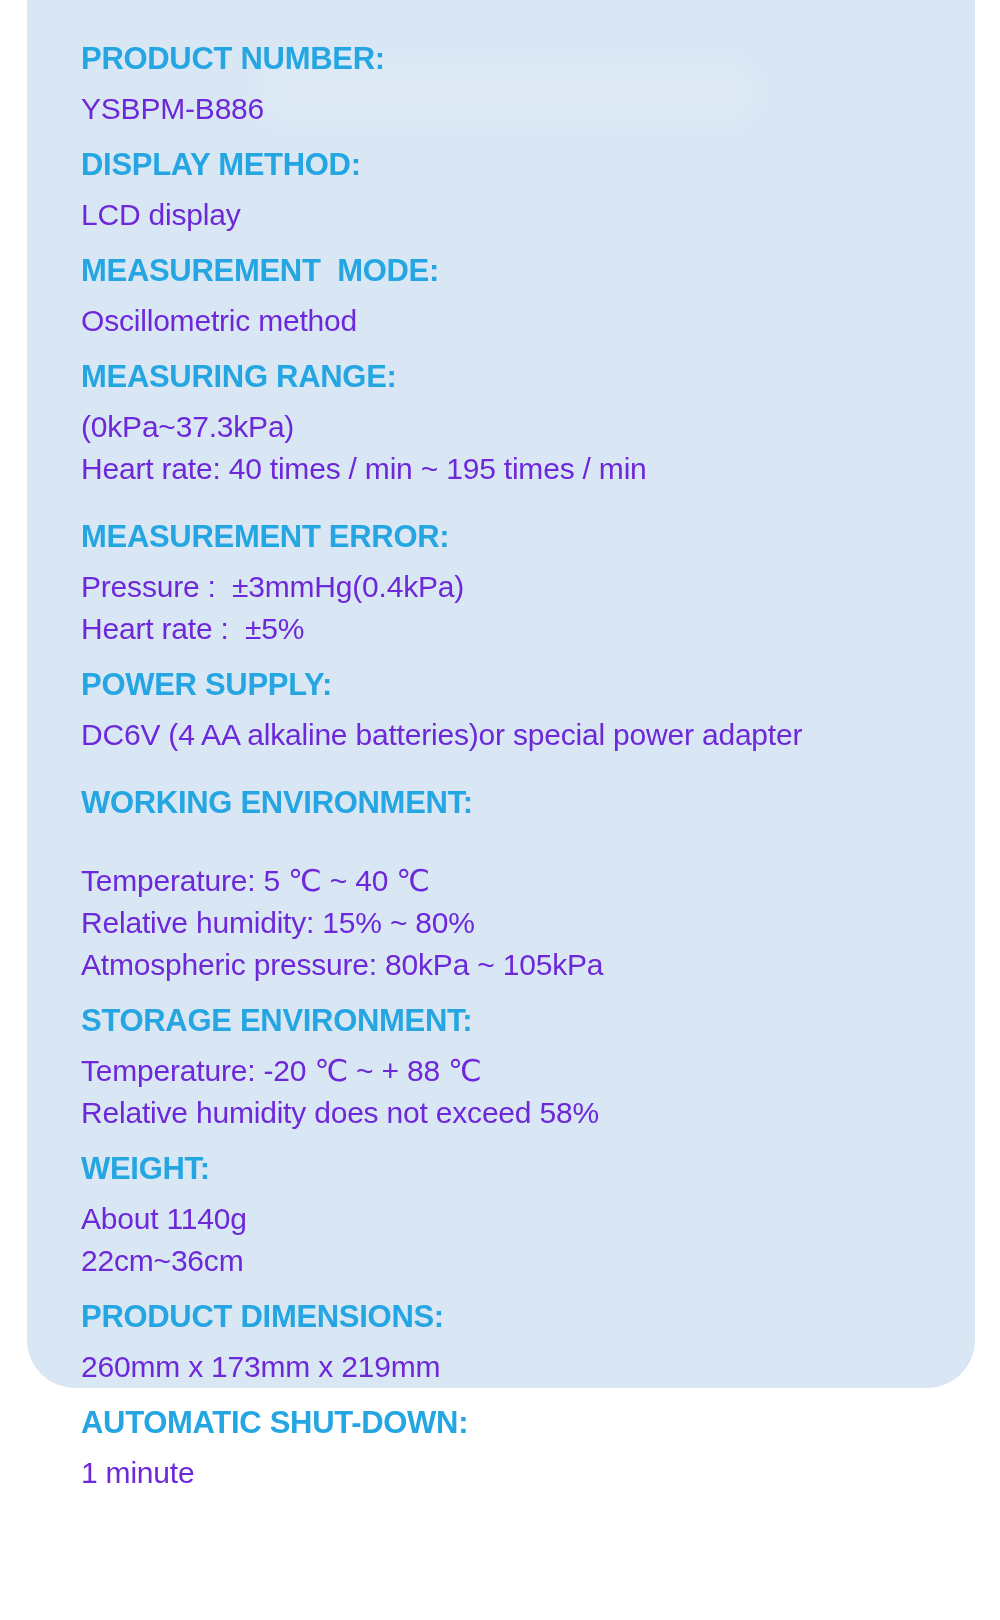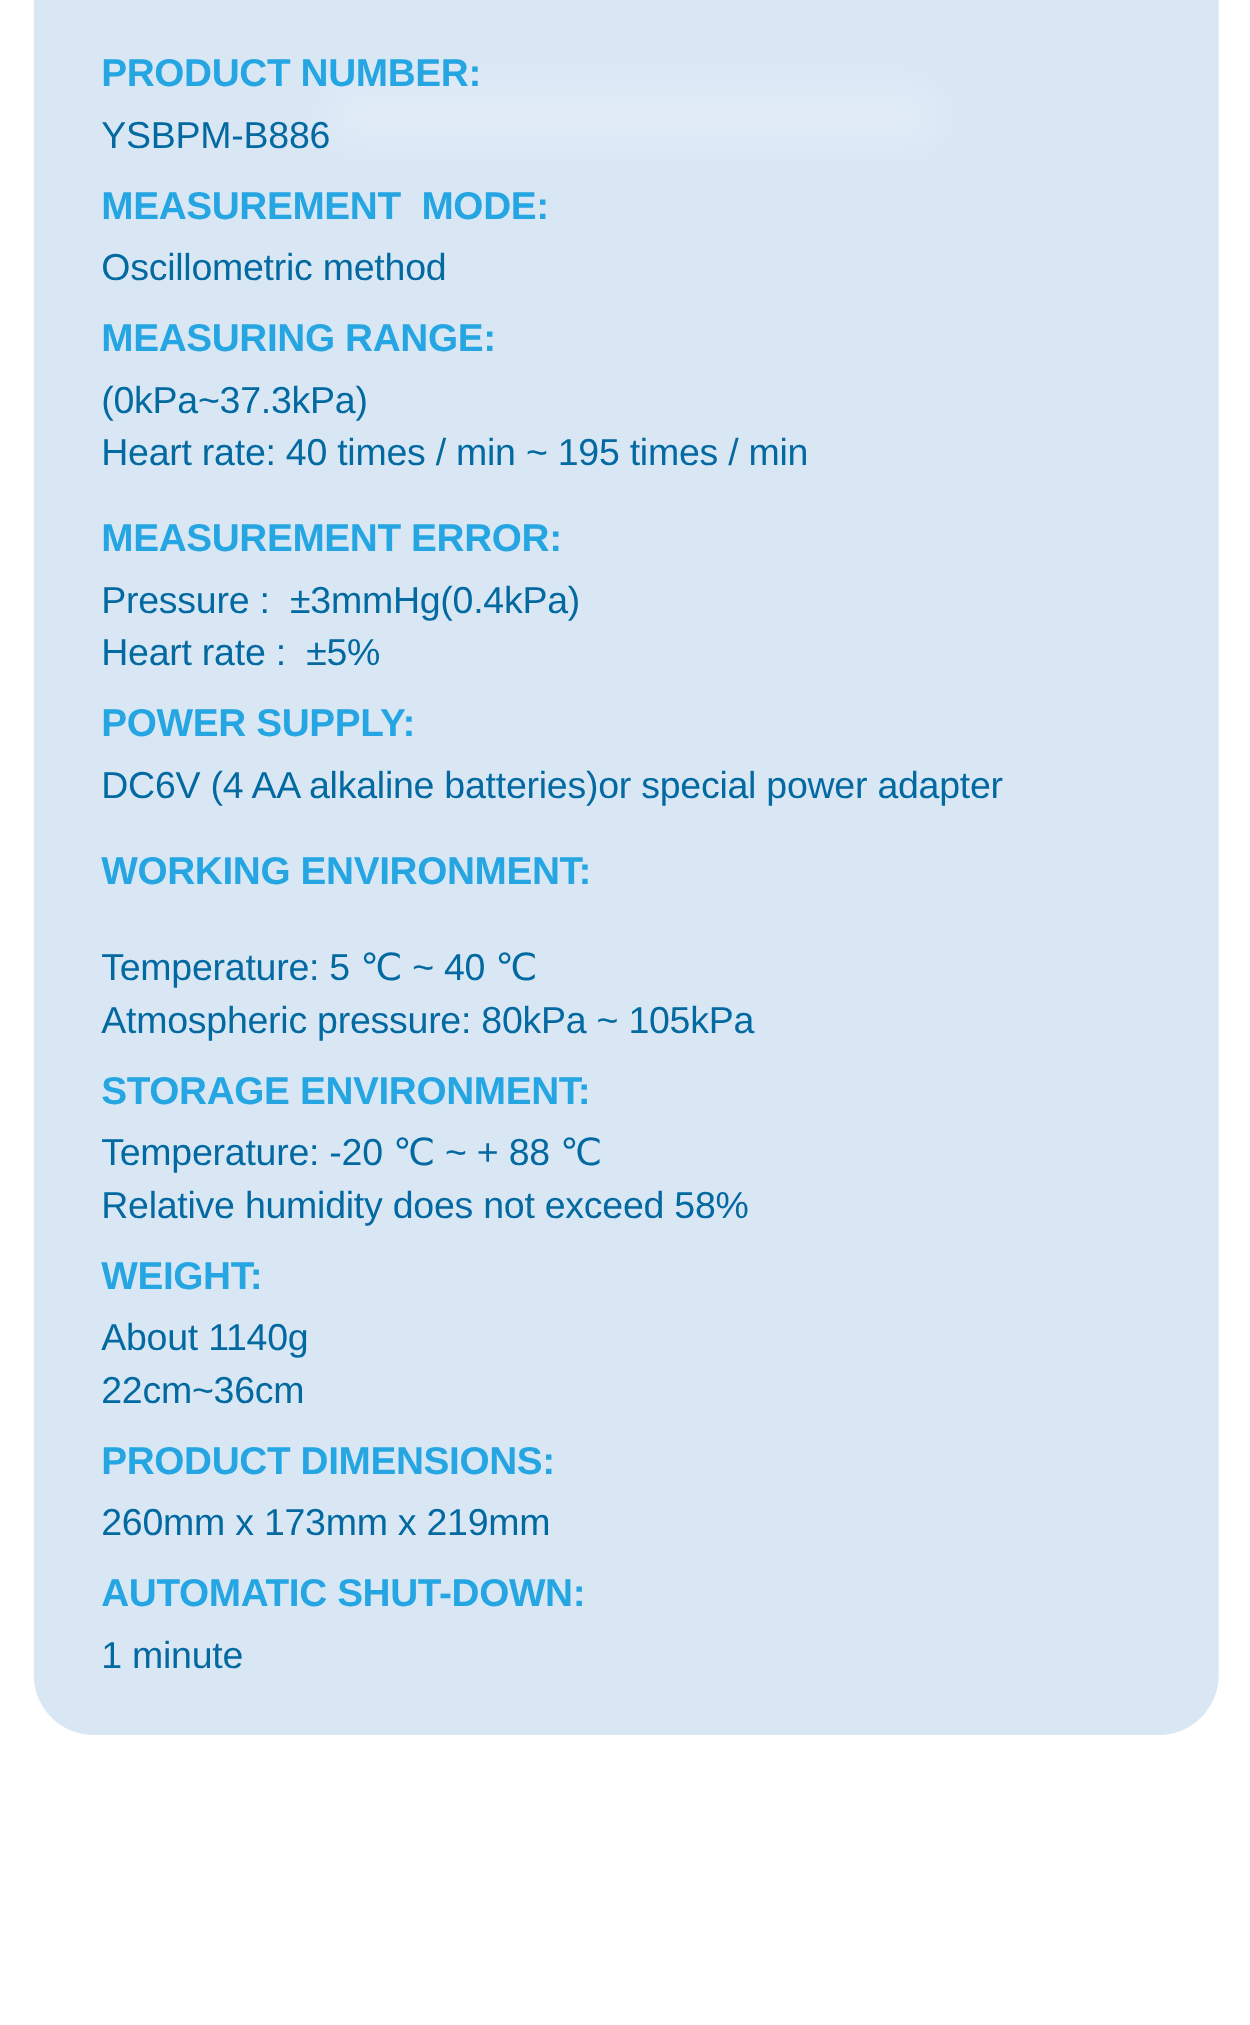--- a/index.html
+++ b/index.html
@@ -52,38 +52,42 @@
     margin-top: 30px;
   }
   .spec-heading.gap-after {
     margin-bottom: 40px;
   }
   .spec-line {
     margin: 0;
     font-size: 30px;
     line-height: 42px;
     letter-spacing: -0.2px;
-    color: #0369a1;
+    color: #6d28d9;
     white-space: pre-wrap;
   }
   .spec-line.indent {
   }
 </style>
 </head>
 <body>
 
 <div class="spec-panel">
 
   <div class="watermark-artifact"></div>
 
   <section class="spec-section">
     <h2 class="spec-heading">PRODUCT NUMBER:</h2>
     <p class="spec-line">YSBPM-B886</p>
   </section>
 
+  <section class="spec-section">
+    <h2 class="spec-heading">DISPLAY METHOD:</h2>
+    <p class="spec-line">LCD display</p>
+  </section>
 
   <section class="spec-section">
     <h2 class="spec-heading">MEASUREMENT  MODE:</h2>
     <p class="spec-line">Oscillometric method</p>
   </section>
 
   <section class="spec-section">
     <h2 class="spec-heading">MEASURING RANGE:</h2>
     <p class="spec-line indent">(0kPa~37.3kPa)</p>
     <p class="spec-line">Heart rate: 40 times / min ~ 195 times / min</p>
@@ -96,20 +100,21 @@
   </section>
 
   <section class="spec-section">
     <h2 class="spec-heading">POWER SUPPLY:</h2>
     <p class="spec-line">DC6V (4 AA alkaline batteries)or special power adapter</p>
   </section>
 
   <section class="spec-section">
     <h2 class="spec-heading gap-lg gap-after">WORKING ENVIRONMENT:</h2>
     <p class="spec-line">Temperature: 5 ℃ ~ 40 ℃</p>
+    <p class="spec-line">Relative humidity: 15% ~ 80%</p>
     <p class="spec-line">Atmospheric pressure: 80kPa ~ 105kPa</p>
   </section>
 
   <section class="spec-section">
     <h2 class="spec-heading">STORAGE ENVIRONMENT:</h2>
     <p class="spec-line">Temperature: -20 ℃ ~ + 88 ℃</p>
     <p class="spec-line">Relative humidity does not exceed 58%</p>
   </section>
 
   <section class="spec-section">

